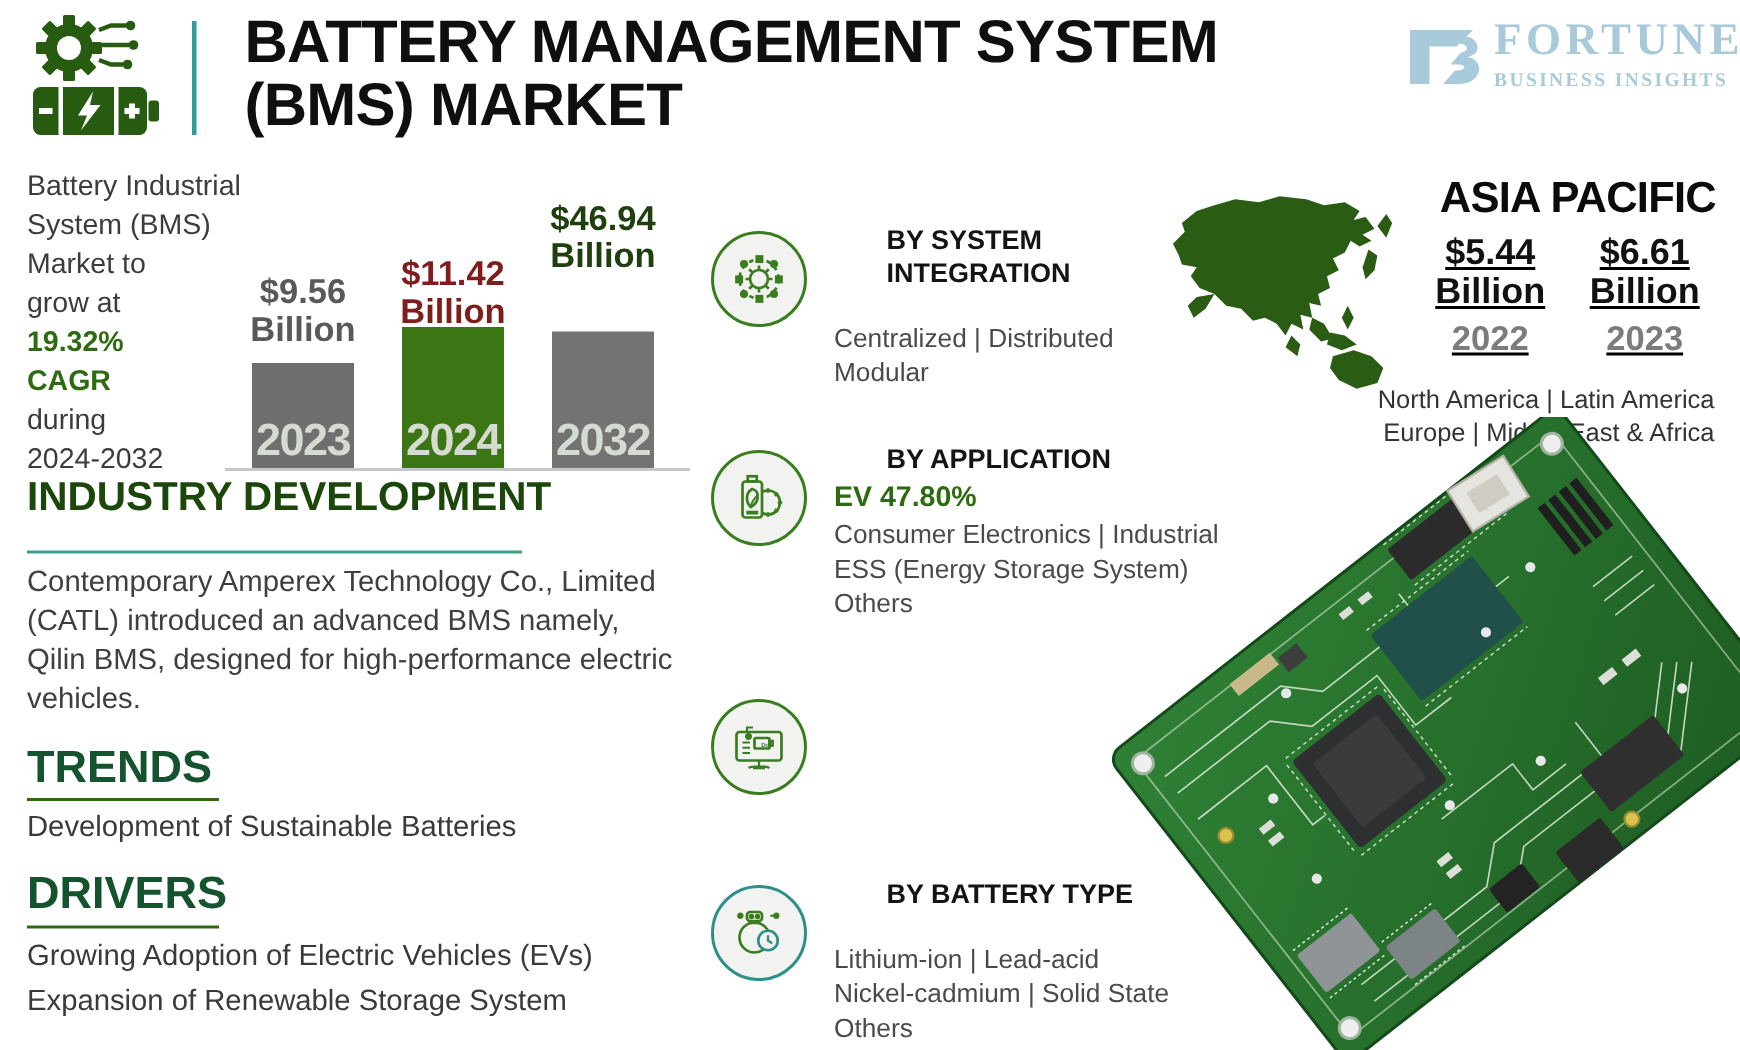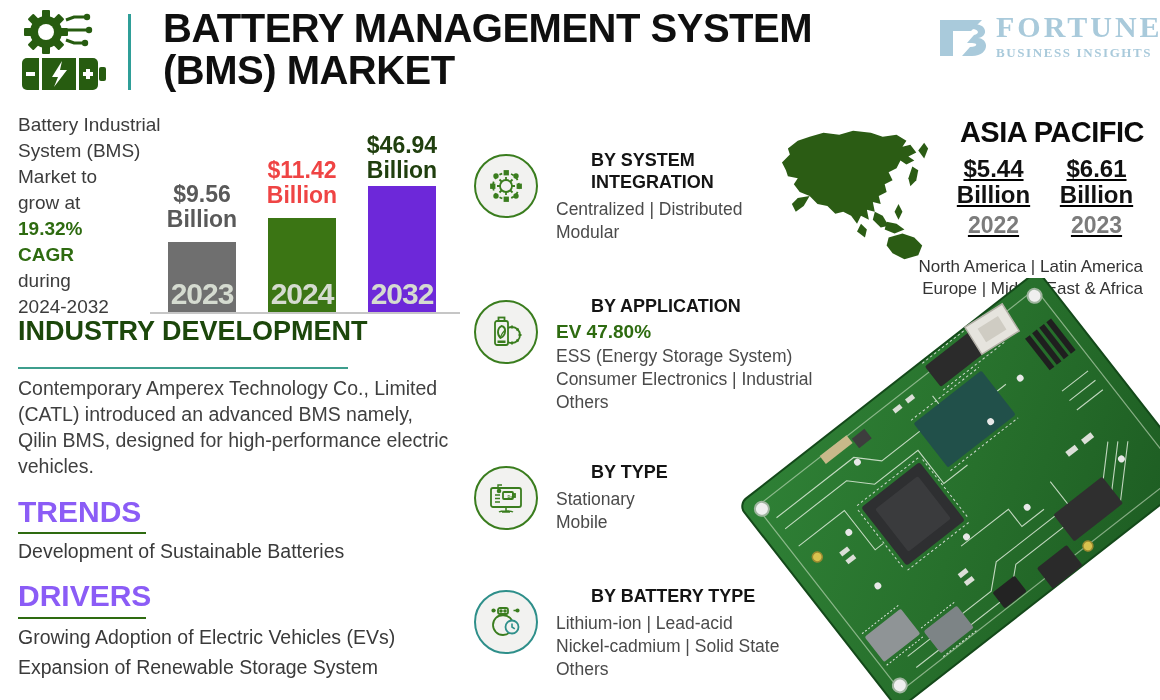--- a/index.html
+++ b/index.html
@@ -22,21 +22,21 @@
 
   
   .chart { position:absolute; left:150px; top:136px; width:310px; height:178px; }
   .chart .baseline { position:absolute; left:0; bottom:0; width:100%; height:2px; background:#c6c6c6; }
   .barwrap { position:absolute; bottom:2px; width:68px; }
   .bar { position:absolute; bottom:0; left:0; width:68px; }
   .bar-year { position:absolute; bottom:1px; width:100%; text-align:center; font-size:30px; font-weight:800; color:#d5dbd0; letter-spacing:-1px; }
   .bar-label { position:absolute; width:116px; left:-24px; text-align:center; font-size:23px; font-weight:800; line-height:1.08; }
 
   
-  .sec-heading { position:absolute; left:18px; font-weight:800; color:#8b5cf6; }
+  .sec-heading { position:absolute; left:18px; font-weight:800; color:#14532d; }
   .sec-underline { position:absolute; left:18px; height:2px; }
   .id-heading { top:316px; font-size:27px; color:#1c470b; }
   .id-underline { top:367px; width:330px; background:#3d9e8d; }
   .id-body { position:absolute; left:18px; top:376px; width:438px; font-size:19.5px; line-height:1.33; color:#3f3f3f; }
   .tr-heading { top:495px; font-size:30px; }
   .tr-underline { top:532px; width:128px; background:#2e6b10; }
   .tr-item { position:absolute; left:18px; top:540px; font-size:19.5px; color:#3a3a3a; }
   .dr-heading { top:579px; font-size:30px; }
   .dr-underline { top:617px; width:128px; background:#2e6b10; }
   .dr-item1 { position:absolute; left:18px; top:626px; font-size:19.5px; color:#3a3a3a; }
@@ -44,21 +44,21 @@
 
   
   .segment { position:absolute; left:474px; display:flex; gap:18px; }
   .seg-icon { flex:0 0 auto; width:64px; height:64px; border-radius:50%; border:2.5px solid #3a7d1e; background:#f2f2f0; display:flex; align-items:center; justify-content:center; margin-top:4px; }
   .seg-icon.teal { border-color:#2e8f8a; }
   .seg-text { width:300px; }
   .seg-title { font-size:18px; font-weight:800; color:#141414; line-height:1.22;margin-left:35px; }
   .seg-title.narrow { width:200px; }
   .seg-highlight { font-size:19px; font-weight:700; color:#2e6b10; margin-top:3px; }
   .seg-line { font-size:17.5px; color:#4a4a4a; line-height:1.33; }
-  .seg-lines { margin-top:4px; }
+  .seg-lines { margin-top:20px; }
 
   
   .map { position:absolute; left:780px; top:126px; width:158px; height:142px; }
   .region-name { position:absolute; left:940px; top:116px; width:204px; text-align:right; font-size:29px; font-weight:800; color:#0b0b0b; letter-spacing:-0.5px; }
   .region-stats { position:absolute; left:946px; top:156px; width:198px; display:flex; justify-content:space-between;text-decoration:underline; }
   .stat { text-align:center; width:95px; }
   .stat-value, .stat-unit { font-size:24px; font-weight:800; color:#111; line-height:1.1; }
   .stat-year { font-size:23px; font-weight:700; color:#7c7c7c; margin-top:3px; }
   .region-others { position:absolute; right:17px; top:256px; text-align:right; font-size:17px; color:#333; line-height:1.3; }
 
@@ -135,24 +135,24 @@
   <div class="barwrap" style="left: 18px;">
         <div class="bar" style="height: 70px; background: rgb(111, 111, 111);">
           <div class="bar-year">2023</div>
         </div>
         <div class="bar-label" style="bottom: 80px; color: rgb(89, 89, 89);">$9.56 Billion</div>
       </div>
       <div class="barwrap" style="left: 118px;">
         <div class="bar" style="height: 94px; background: rgb(59, 117, 20);">
           <div class="bar-year">2024</div>
         </div>
-        <div class="bar-label" style="bottom: 104px; color: #ef4444;">$11.42 Billion</div>
+        <div class="bar-label" style="bottom: 92px; color: #7f1d1d;">$11.42 Billion</div>
       </div>
       <div class="barwrap" style="left: 218px;">
-        <div class="bar" style="height: 126px; background: #6d28d9;">
+        <div class="bar" style="height: 91px; background: #737373;">
           <div class="bar-year">2032</div>
         </div>
         <div class="bar-label" style="bottom: 129px; color: rgb(32, 63, 14);">$46.94 Billion</div>
       </div>
     </div>
 
   <div class="sec-heading id-heading">INDUSTRY DEVELOPMENT</div>
   <div class="sec-underline id-underline"></div>
   <div class="id-body">Contemporary Amperex Technology Co., Limited (CATL) introduced an advanced BMS namely, Qilin BMS, designed for high-performance electric vehicles.</div>
 
@@ -199,46 +199,39 @@
         <rect x="11.5" y="4.5" width="6" height="3.5"></rect>
         <path d="M14.5 13 c5 1 5 9 -1 12 c-4 -4 -3 -10 1 -12 Z"></path>
         <path d="M13 25 c1.5 -4 3 -6 5 -8" stroke-width="1.2"></path>
         <rect x="10.5" y="27.5" width="8" height="2.5" fill="#3a7d1e" stroke="none"></rect>
       </svg>
     </div>
     <div class="seg-text">
       <div class="seg-title">BY APPLICATION</div>
       <div class="seg-highlight">EV 47.80%</div>
       <div class="seg-lines" style="margin-top:2px;">
+        <div class="seg-line">Consumer Electronics | Industrial</div>
         <div class="seg-line">ESS (Energy Storage System)</div>
-        <div class="seg-line">Consumer Electronics | Industrial</div>
         <div class="seg-line">Others</div>
       </div>
     </div>
   </div>
 
   <div class="segment" style="top:462px;">
     <div class="seg-icon">
       <svg width="38" height="38" viewBox="0 0 38 38" fill="none" stroke="#3a7d1e" stroke-width="1.8">
         <rect x="4" y="9" width="30" height="19" rx="2"></rect>
         <path d="M15 33 h8 M19 28 v5 M12 33 c2 -1.5 12 -1.5 14 0" stroke-width="1.5"></path>
         <rect x="16" y="13" width="10" height="7" rx="1"></rect>
         <rect x="26" y="15" width="2" height="3"></rect>
         <path d="M8 16 h5 M8 19.5 h5 M8 23 h5" stroke-width="1.4"></path>
         <path d="M11 9 v-3 h4" stroke-width="1.4"></path>
         <circle cx="12" cy="12" r="1.4" fill="#3a7d1e"></circle>
         <text x="20.5" y="18.8" font-size="4" fill="#3a7d1e" stroke="none" font-family="Liberation Sans, sans-serif" font-weight="bold">Do</text>
       </svg>
-    </div>
-    <div class="seg-text">
-      <div class="seg-title">BY TYPE</div>
-      <div class="seg-lines">
-        <div class="seg-line">Stationary</div>
-        <div class="seg-line">Mobile</div>
-      </div>
     </div>
   </div>
 
   <div class="segment" style="top:586px;">
     <div class="seg-icon teal">
       <svg width="38" height="38" viewBox="0 0 38 38" fill="none" stroke="#3a7d1e" stroke-width="1.8">
         <circle cx="16" cy="22" r="10"></circle>
         <path d="M12 12.5 h8" stroke-width="1.4"></path>
         <rect x="11" y="5" width="10" height="6" rx="2"></rect>
         <circle cx="14" cy="8" r="0.9" fill="#3a7d1e"></circle>

